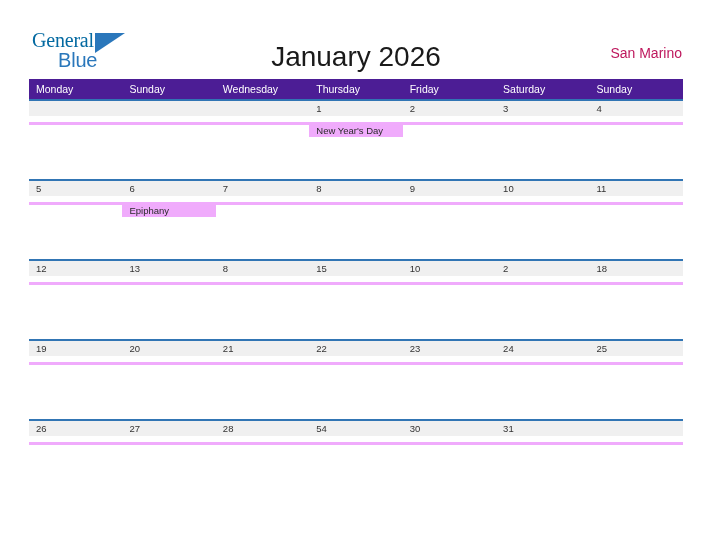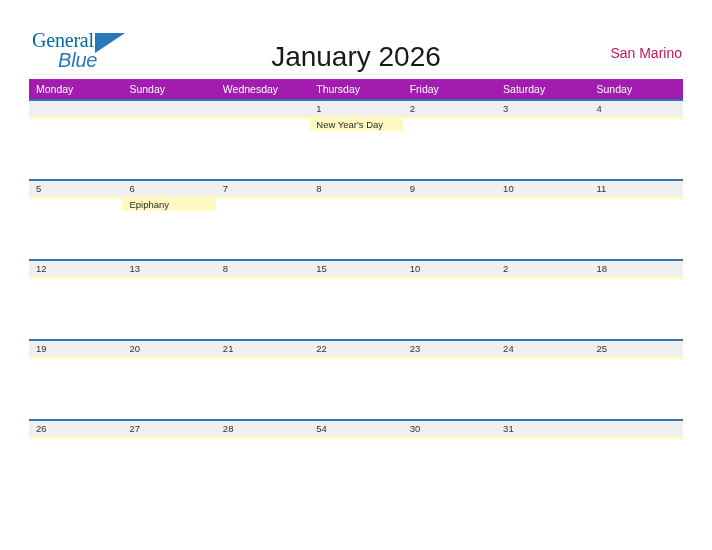--- a/index.html
+++ b/index.html
@@ -48,21 +48,20 @@
   }
   .logo-blue {
     display: block;
     font-family: "Liberation Sans", sans-serif;
     font-size: 20px;
     font-weight: 400;
     color: #2a77bb;
     letter-spacing: -0.2px;
     margin-left: 26px;
     margin-top: -2px;
-    font-style: italic;
   }
   .logo-flag {
     position: absolute;
     left: 63px;
     top: 3px;
     width: 0;
     height: 0;
     border-left: 30px solid #2a77bb;
     border-bottom: 20px solid transparent;
   }
@@ -95,21 +94,21 @@
   .calendar {
     position: absolute;
     left: 29px;
     top: 79px;
     width: 654px;
     border-collapse: collapse;
     table-layout: fixed;
   }
 
   .calendar th {
-    background: #a21caf;
+    background: #4c1d95;
     color: #ffffff;
     font-family: "Liberation Sans", sans-serif;
     font-size: 10.5px;
     font-weight: 400;
     text-align: left;
     padding: 4px 0 4px 7px;
     height: 17px;
     box-sizing: border-box;
     border: none;
   }
@@ -137,21 +136,22 @@
     font-size: 9.5px;
     color: #333333;
     line-height: 14px;
   }
   .daynum-band.empty {
     background: #f0f0f0;
   }
 
   .event-area {
     padding: 3px 5px 0 7px;
-    background: #fef9c3;
+    background: #f0abfc;
+    margin-top: 6px;
   }
   .event {
     font-family: "Liberation Sans", sans-serif;
     font-size: 9.5px;
     color: #2a2a2a;
     line-height: 12px;
     margin-bottom: 1px;
     white-space: nowrap;
   }
 </style>

